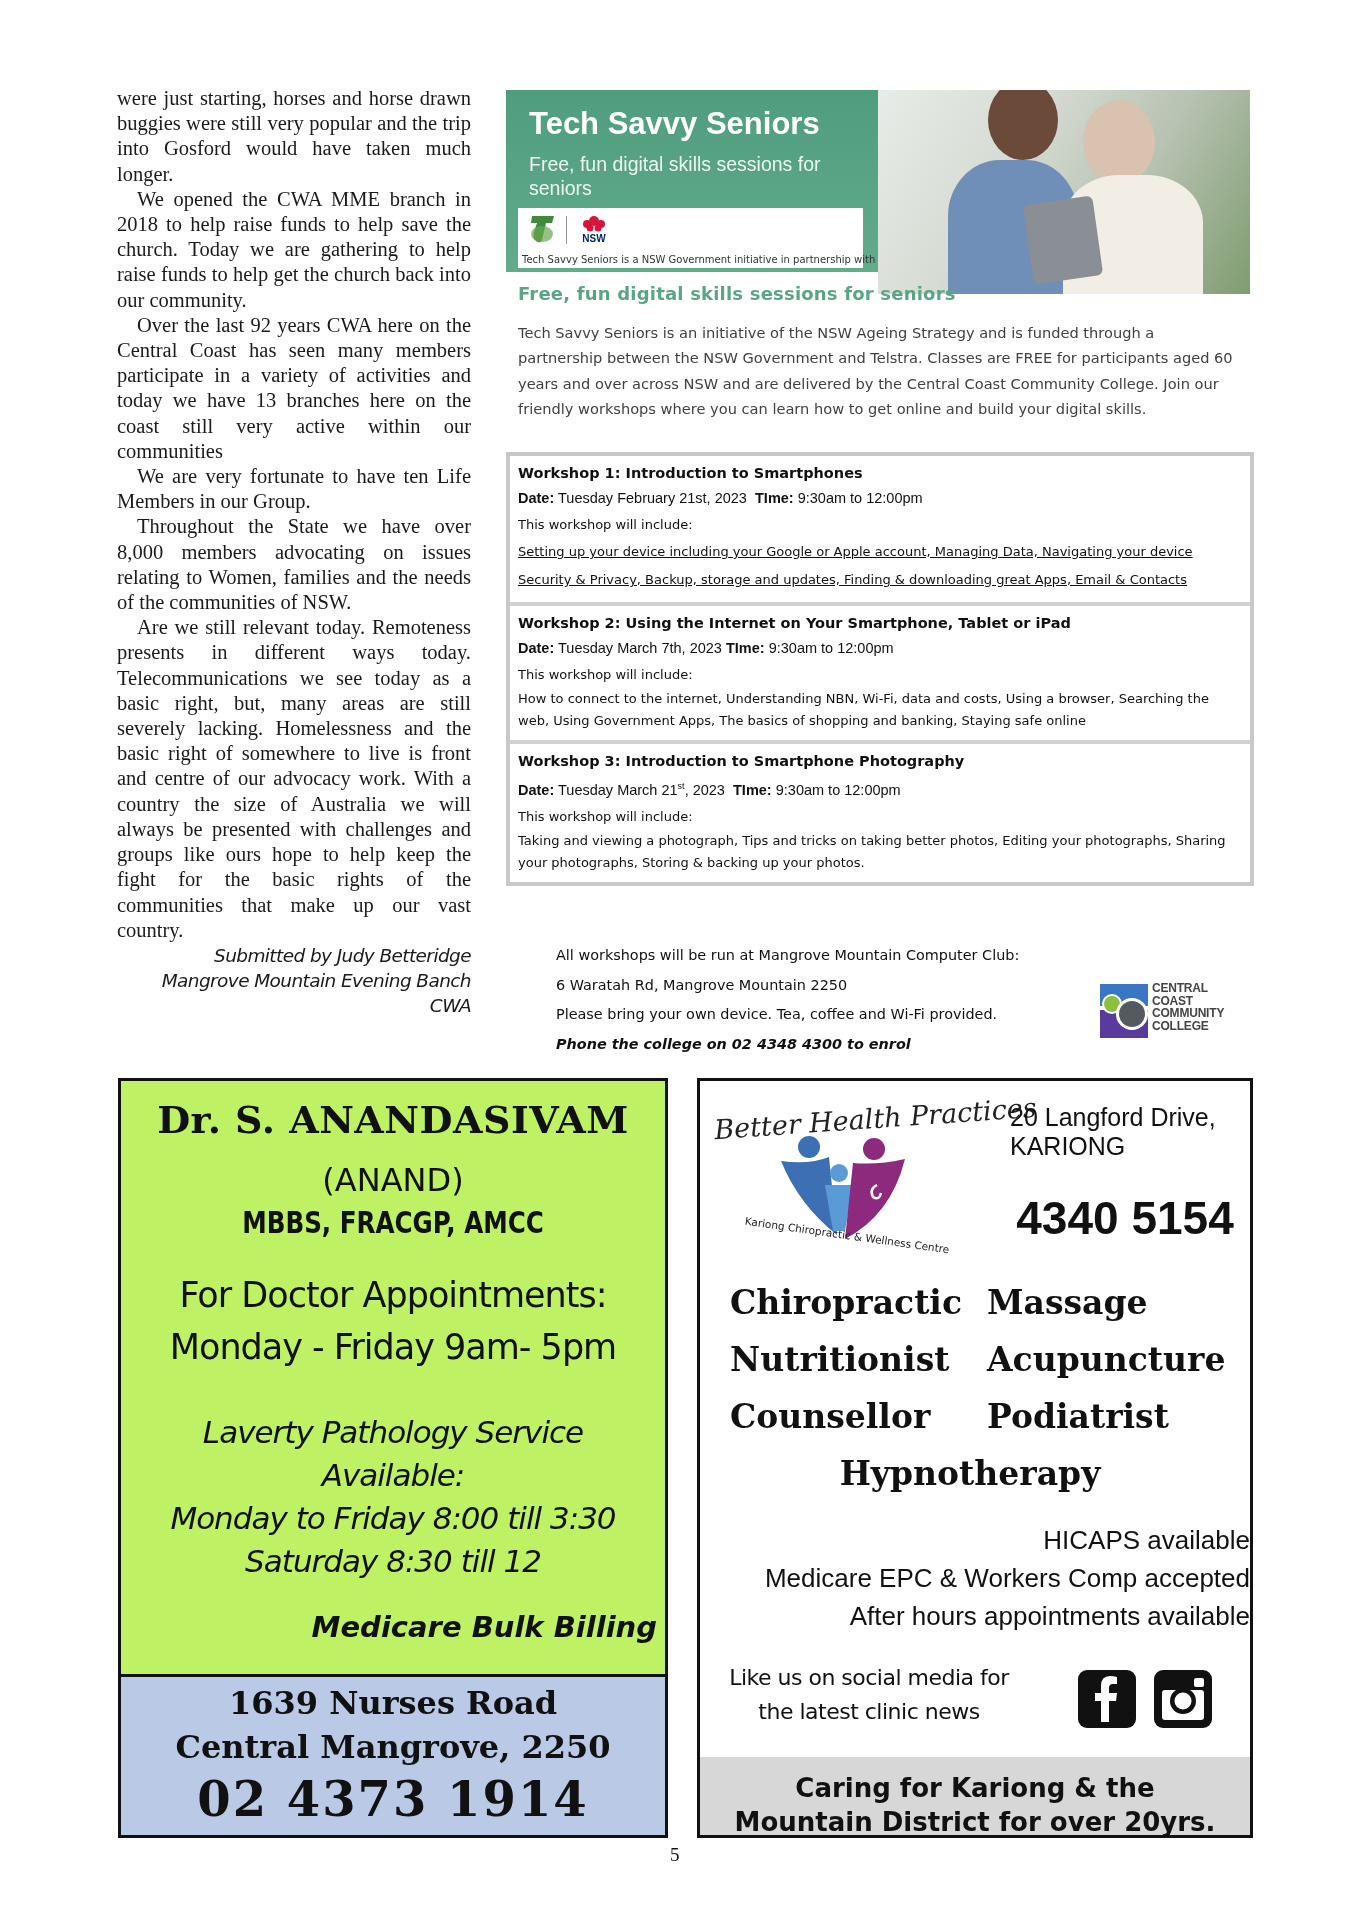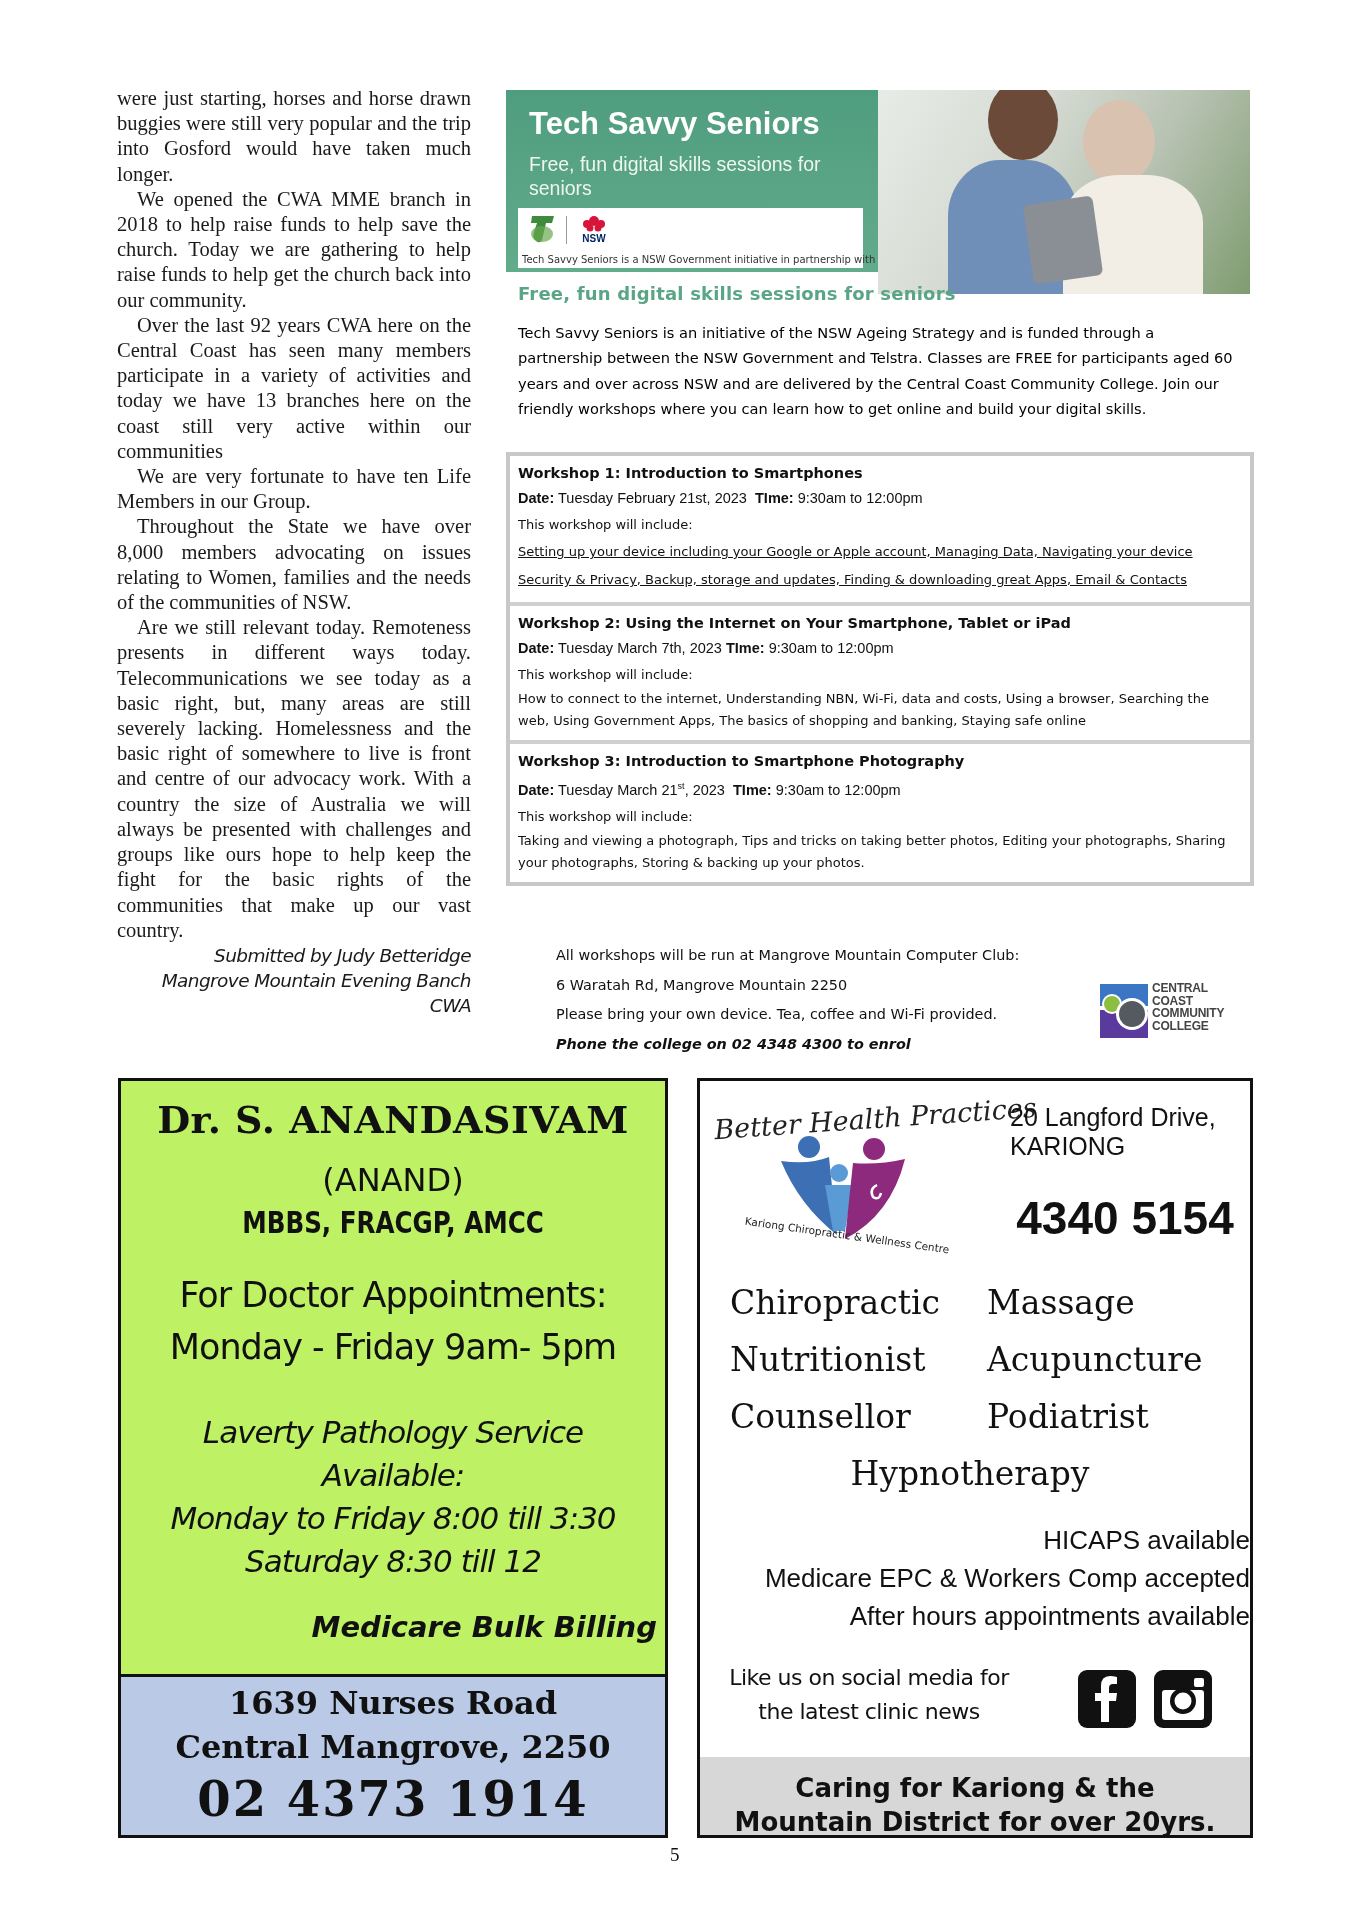--- a/index.html
+++ b/index.html
@@ -17,21 +17,21 @@
   #banner-sub{position:absolute;left:23px;top:62px;color:#eef6f1;font-family:"Liberation Sans",sans-serif;font-size:19.5px;line-height:24px;width:320px;}
   #banner-logos{position:absolute;left:12px;top:118px;width:345px;height:60px;background:#fff;}
   #telstra-logo{position:absolute;left:12px;top:6px;width:26px;height:30px;}
   #logo-divider{position:absolute;left:48px;top:8px;width:1px;height:28px;background:#999;}
   #nsw-logo{position:absolute;left:58px;top:4px;width:36px;height:36px;}
   #banner-tagline{position:absolute;left:4px;top:46px;font-family:"DejaVu Sans",sans-serif;font-size:10px;color:#333;white-space:nowrap;}
   #banner-photo{flex:1;background:linear-gradient(120deg,#e8ece8 0%,#d6dbd3 35%,#b7c2b2 65%,#7f9c70 100%);position:relative;}
   .ph{position:absolute;border-radius:50%;}
   
   #tss-heading{left:518px;top:283px;font-family:"DejaVu Sans",sans-serif;font-weight:bold;font-size:18px;color:#59a585;letter-spacing:0.2px;}
-  #tss-intro{left:518px;top:320px;width:725px;font-family:"DejaVu Sans",sans-serif;font-size:14.6px;line-height:25.3px;color:#000000;}
+  #tss-intro{left:518px;top:320px;width:725px;font-family:"DejaVu Sans",sans-serif;font-size:14.6px;line-height:25.3px;color:#404040;}
   #workshops{left:506px;top:452px;width:740px;border:4px solid #c8c8c8;background:#fff;}
   .ws{padding:6px 8px 8px 8px;border-bottom:4px solid #d0d0d0;font-family:"DejaVu Sans",sans-serif;color:#111;}
   .ws:last-child{border-bottom:none;}
   .ws-title{font-weight:bold;font-size:14.5px;line-height:22px;}
   .ws-date{font-family:"Liberation Sans",sans-serif;font-size:14.5px;line-height:28px;}
   .ws-date b{font-weight:bold;}
   .ws-inc{font-size:13px;line-height:26px;}
   .ws-body{font-size:13px;line-height:22px;}
   .ws-body.spaced{line-height:28px;text-decoration:underline;}
   #venue{left:556px;top:941px;font-family:"DejaVu Sans",sans-serif;font-size:14.4px;line-height:29.5px;color:#111;}
@@ -50,21 +50,21 @@
   #doc-street{font-size:32px;line-height:44px;margin-top:4px;}
   #doc-suburb{font-size:32px;line-height:44px;}
   #doc-phone{font-size:48px;line-height:60px;letter-spacing:2px;}
   
   #ad-health{left:697px;top:1078px;width:550px;height:754px;border:3px solid #111;background:#fff;}
   #bhp-logo{position:absolute;left:14px;top:18px;width:270px;height:150px;}
   #bhp-script{position:absolute;left:0;top:4px;font-family:"DejaVu Serif",serif;font-style:italic;font-size:27px;transform:rotate(-4deg);color:#222;white-space:nowrap;}
   #bhp-sub{position:absolute;left:30px;top:130px;font-family:"DejaVu Sans",sans-serif;font-size:10.5px;color:#222;transform:rotate(8deg);white-space:nowrap;}
   #bh-addr{position:absolute;right:10px;top:22px;width:230px;font-family:"Liberation Sans",sans-serif;font-size:25px;line-height:29px;}
   #bh-phone{position:absolute;right:10px;top:110px;width:230px;text-align:center;font-family:"Liberation Sans",sans-serif;font-weight:bold;font-size:46px;}
-  #services{position:absolute;left:30px;top:193px;width:500px;font-family:"DejaVu Serif",serif;font-weight:normal;font-size:33px;}
+  #services{position:absolute;left:30px;top:193px;width:500px;font-family:"DejaVu Serif",serif;font-weight:bold;font-size:33px;}
   .srv-row{display:flex;height:57px;align-items:center;}
   .srv-row span:first-child{width:257px;}
   .srv-center{text-align:center;width:480px;height:57px;line-height:57px;}
   #bh-notes{position:absolute;left:0;right:0;top:440px;text-align:right;font-family:Liberation Sans, sans-serif;font-size:26px;line-height:38px;}
   #bh-social{position:absolute;left:14px;top:580px;width:310px;text-align:center;font-family:"DejaVu Sans",sans-serif;font-size:22px;line-height:34px;letter-spacing:-0.5px;}
   #fb-icon{position:absolute;left:378px;top:589px;width:58px;height:58px;background:#111;border-radius:9px;}
   #ig-icon{position:absolute;left:454px;top:589px;width:58px;height:58px;background:#111;border-radius:9px;}
   #bh-footer{position:absolute;left:0;right:0;bottom:0;height:78px;background:#d7d7d7;text-align:center;font-family:"DejaVu Sans",sans-serif;font-weight:bold;font-size:26px;line-height:34px;padding-top:14px;box-sizing:border-box;}
   #page-number{left:670px;top:1844px;font-family:"Liberation Serif",serif;font-size:19px;}
 </style>

